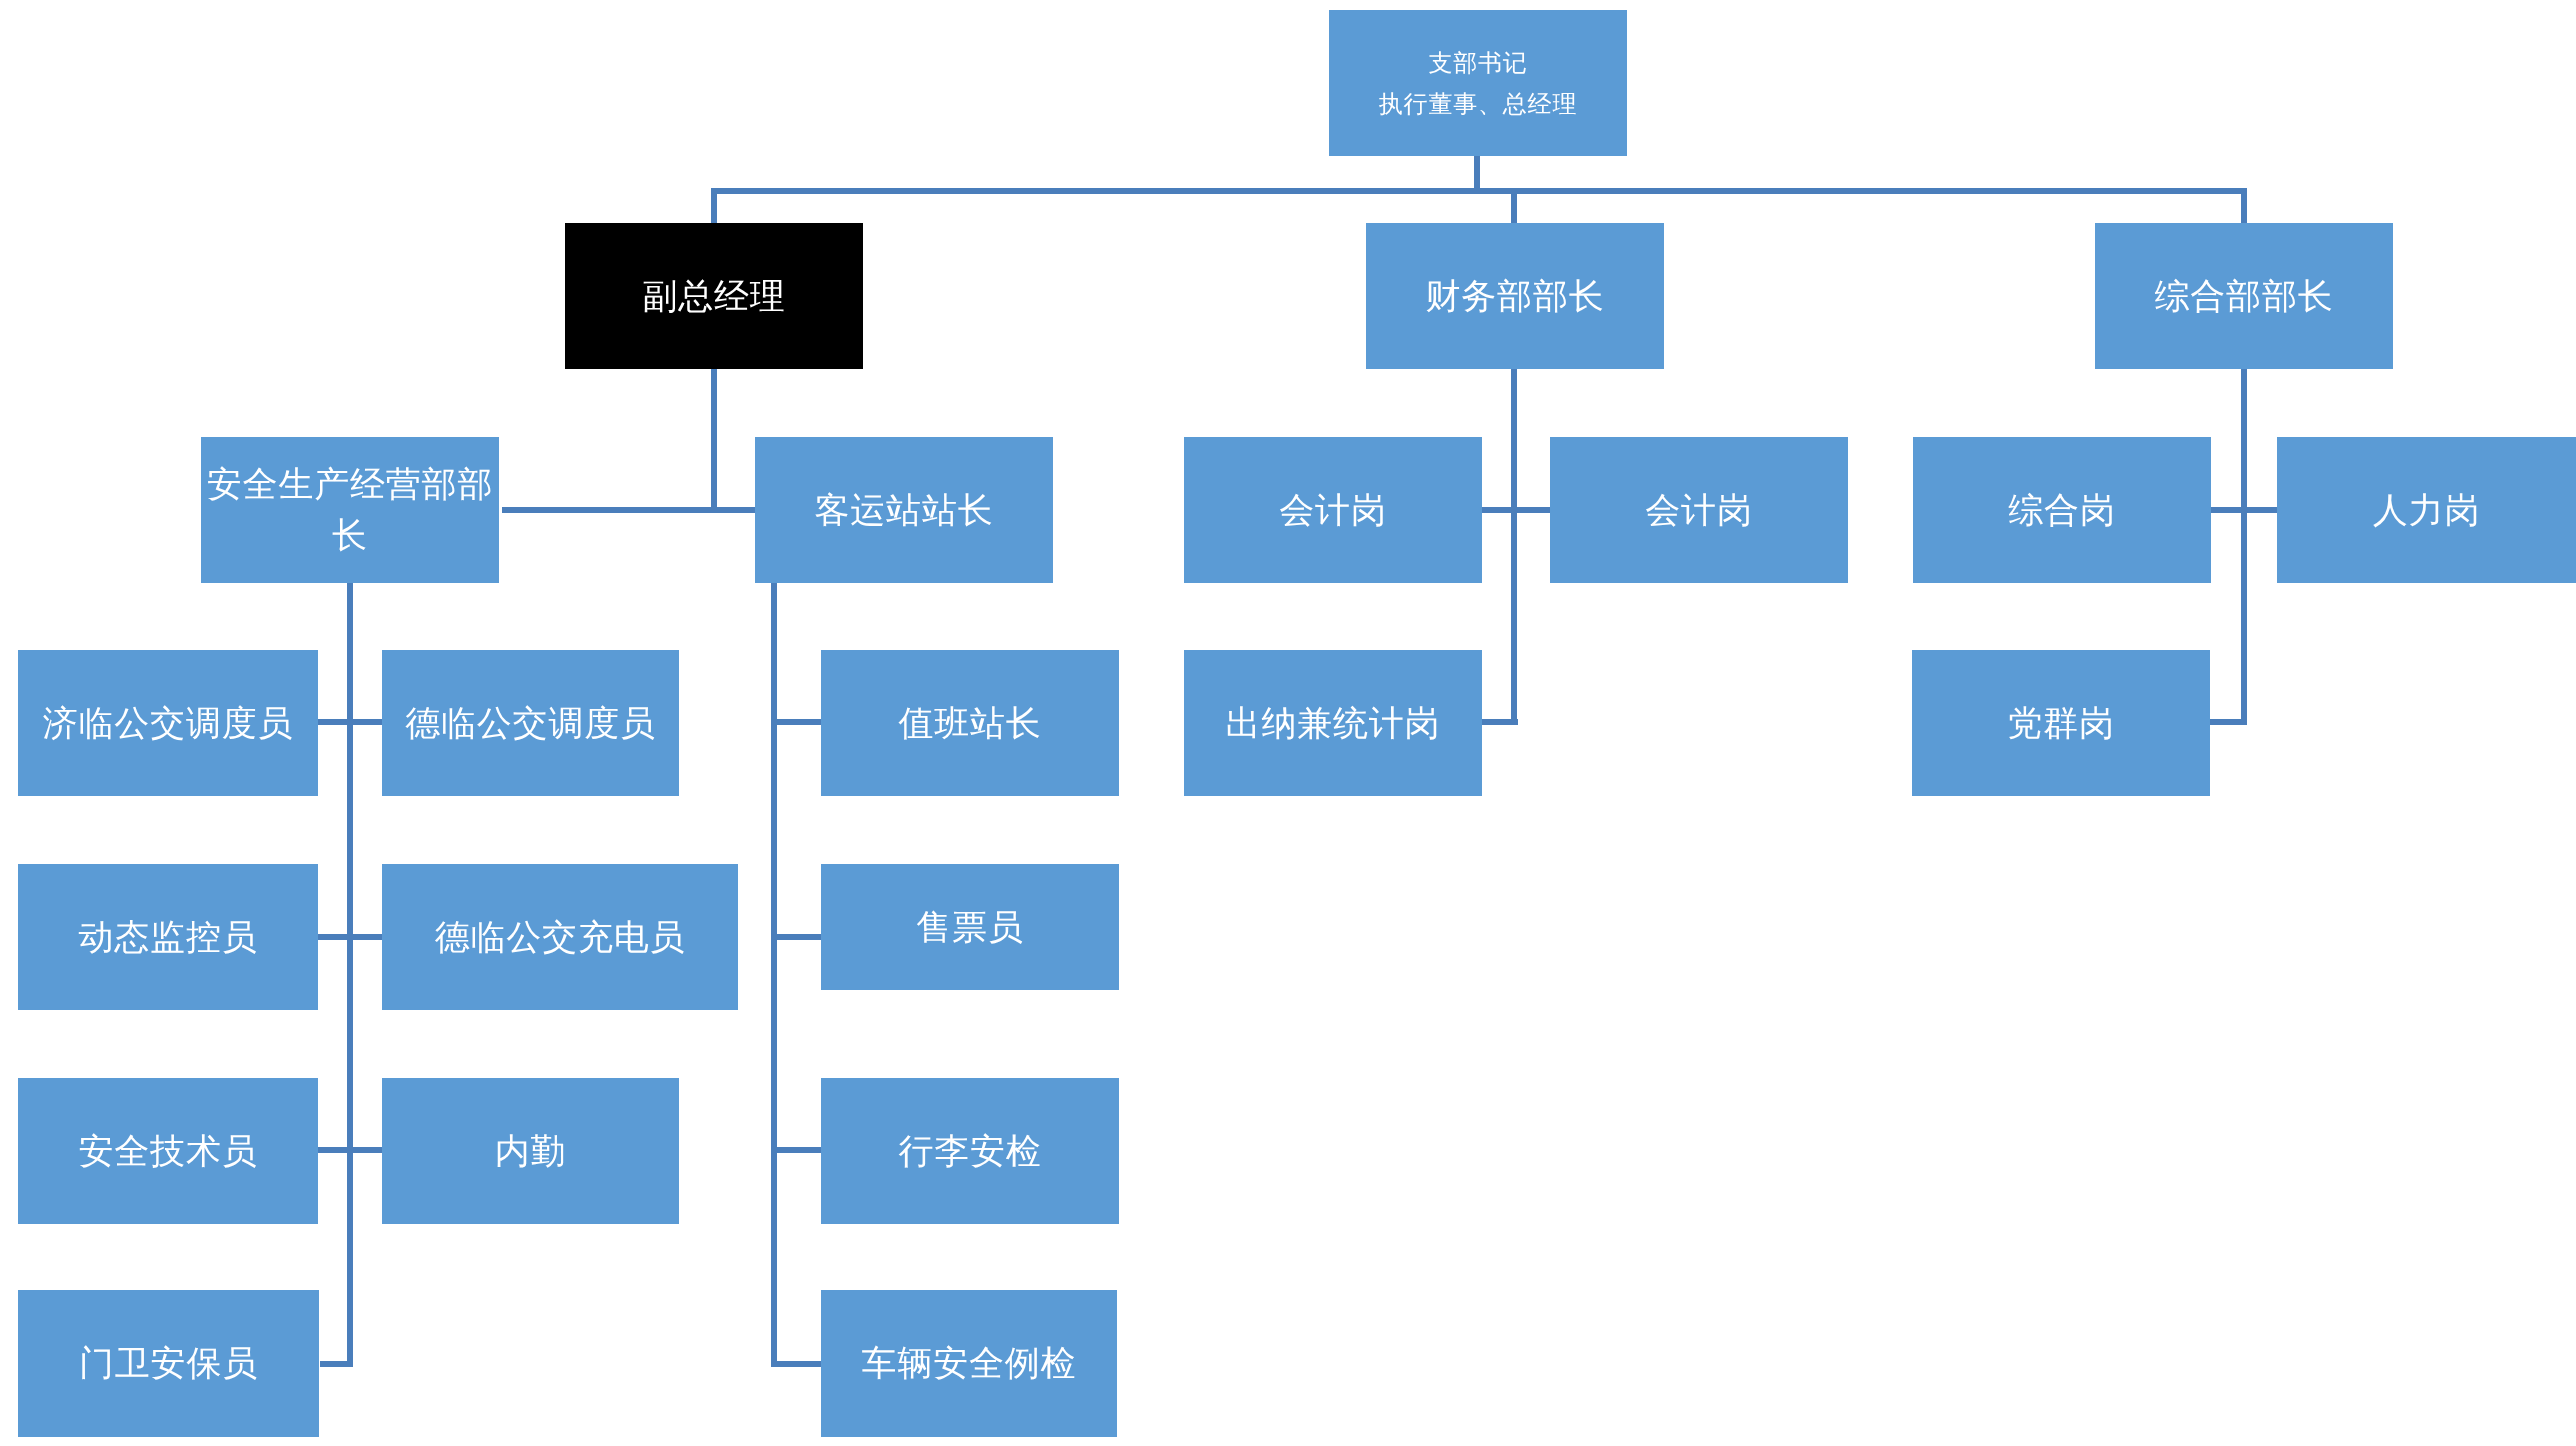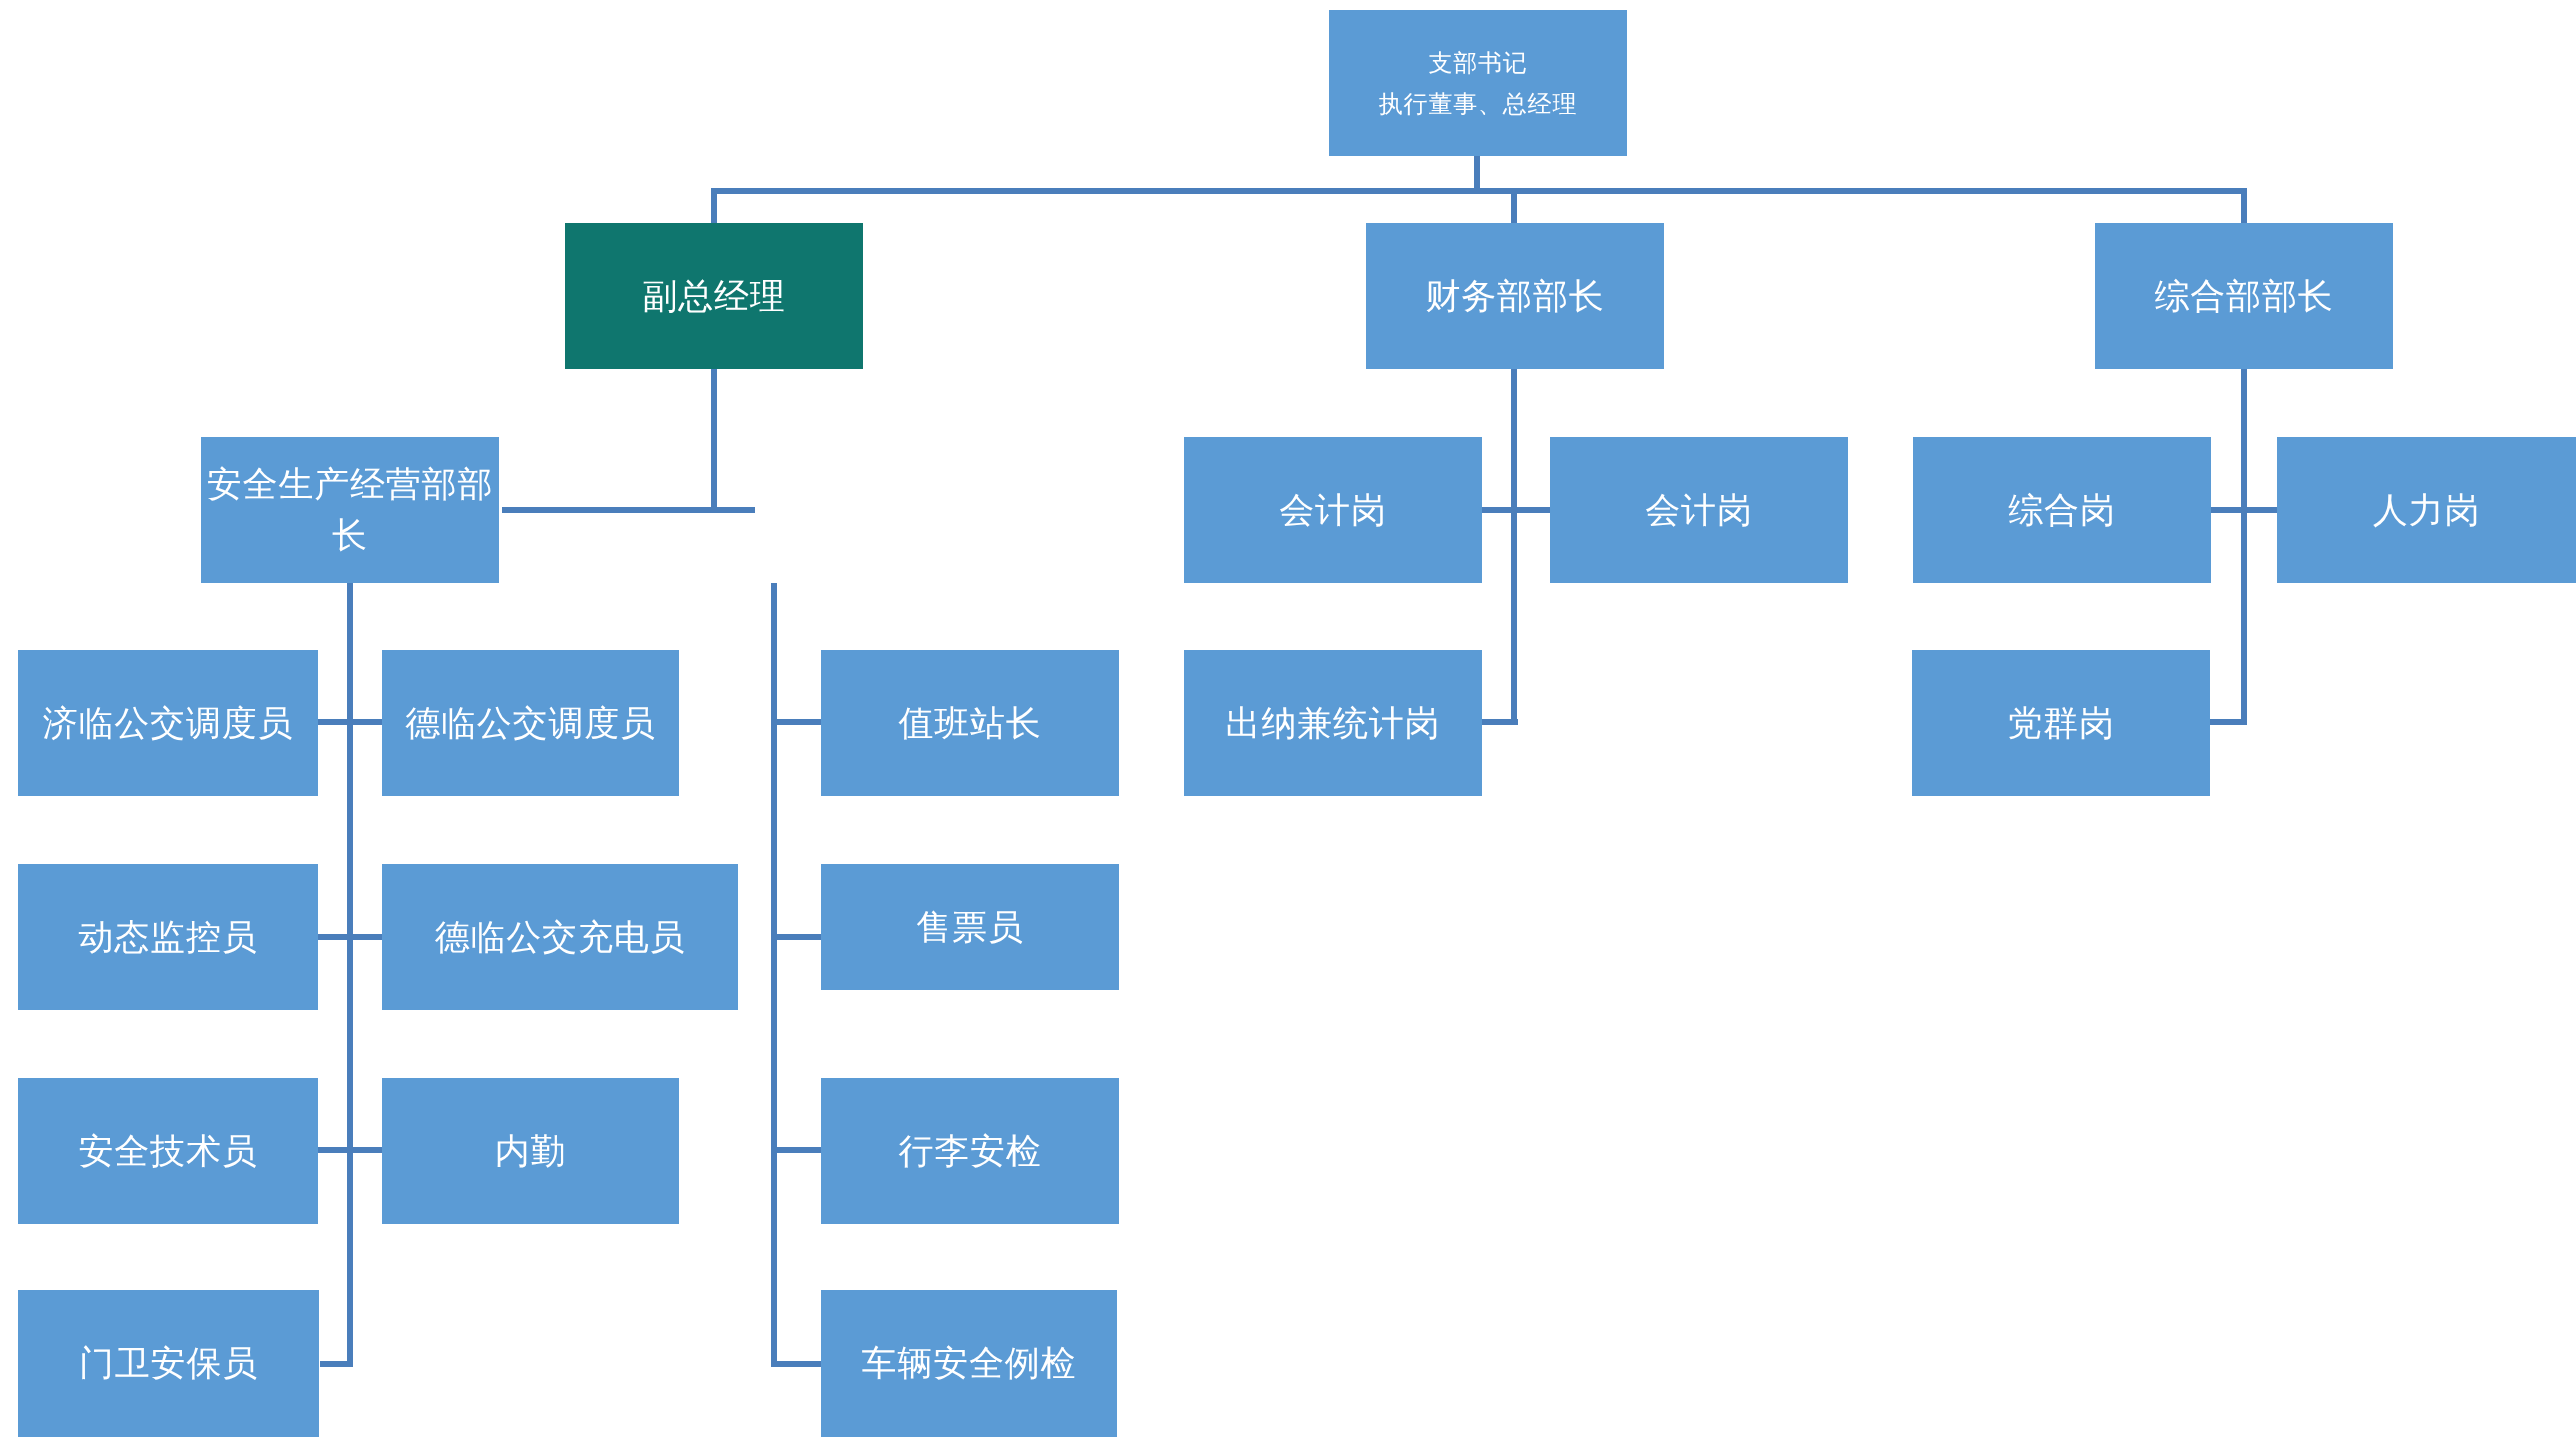--- a/index.html
+++ b/index.html
@@ -60,31 +60,34 @@
     <div class="connector" style="left: 771px; top: 719px; width: 50px; height: 5.8px; background: rgb(74, 126, 187);"></div>
     <div class="connector" style="left: 771px; top: 934px; width: 50px; height: 5.8px; background: rgb(74, 126, 187);"></div>
     <div class="connector" style="left: 771px; top: 1147px; width: 50px; height: 5.8px; background: rgb(74, 126, 187);"></div>
     <div class="connector" style="left: 771px; top: 1361px; width: 50px; height: 5.8px; background: rgb(74, 126, 187);"></div>
     <div class="node" style="left: 1329px; top: 10px; width: 298px; height: 146px; background: rgb(91, 155, 213); color: rgb(255, 255, 255); font-size: 24px; line-height: 1.72;">
       <div class="label">
         <div>支部书记</div>
         <div>执行董事、总经理</div>
       </div>
     </div>
-    <div class="node" style="left: 565px; top: 223px; width: 298px; height: 146px; background: #0f766e; color: rgb(255, 255, 255); font-size: 35px;">
+    <div class="node" style="left: 565px; top: 223px; width: 298px; height: 146px; background: #000000; color: rgb(255, 255, 255); font-size: 35px;">
       <div class="label">副总经理</div>
     </div>
     <div class="node" style="left: 1366px; top: 223px; width: 298px; height: 146px; background: rgb(91, 155, 213); color: rgb(255, 255, 255); font-size: 35px;">
       <div class="label">财务部部长</div>
     </div>
     <div class="node" style="left: 2095px; top: 223px; width: 298px; height: 146px; background: rgb(91, 155, 213); color: rgb(255, 255, 255); font-size: 35px;">
       <div class="label">综合部部长</div>
     </div>
     <div class="node" style="left: 201px; top: 437px; width: 298px; height: 146px; background: rgb(91, 155, 213); color: rgb(255, 255, 255); font-size: 35px;">
       <div class="label">安全生产经营部部长</div>
+    </div>
+    <div class="node" style="left: 755px; top: 437px; width: 298px; height: 146px; background: rgb(91, 155, 213); color: rgb(255, 255, 255); font-size: 35px;">
+      <div class="label">客运站站长</div>
     </div>
     <div class="node" style="left: 1184px; top: 437px; width: 298px; height: 146px; background: rgb(91, 155, 213); color: rgb(255, 255, 255); font-size: 35px;">
       <div class="label">会计岗</div>
     </div>
     <div class="node" style="left: 1550px; top: 437px; width: 298px; height: 146px; background: rgb(91, 155, 213); color: rgb(255, 255, 255); font-size: 35px;">
       <div class="label">会计岗</div>
     </div>
     <div class="node" style="left: 1913px; top: 437px; width: 298px; height: 146px; background: rgb(91, 155, 213); color: rgb(255, 255, 255); font-size: 35px;">
       <div class="label">综合岗</div>
     </div>

